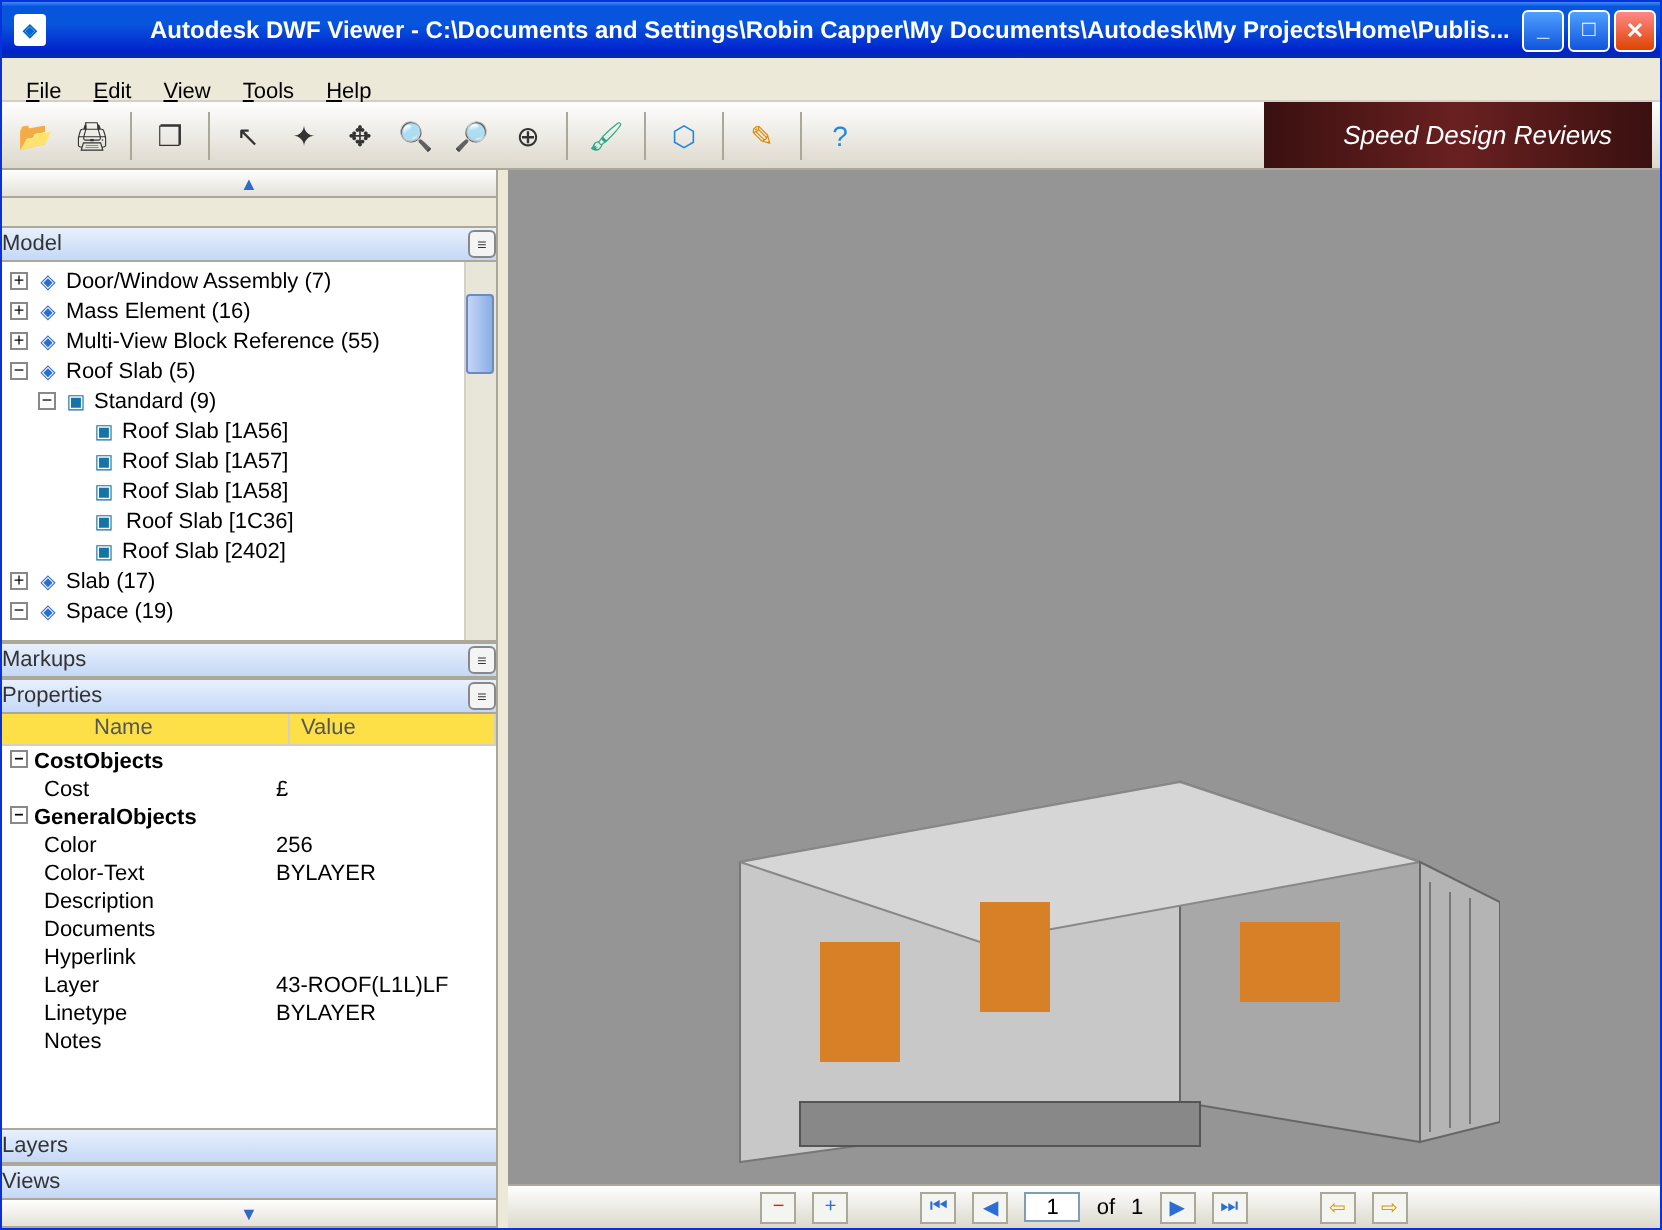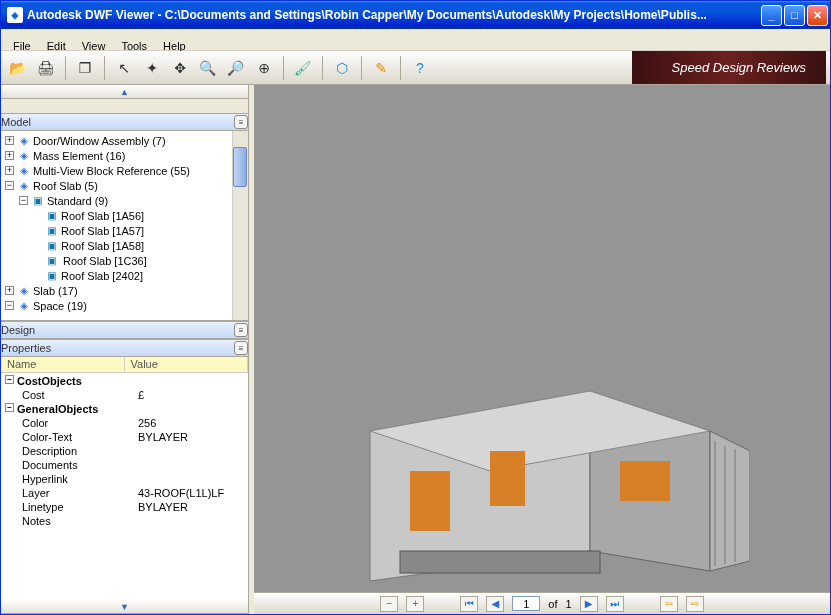--- a/index.html
+++ b/index.html
@@ -1,20 +1,20 @@
 <!DOCTYPE html>
 <html><head>
 <meta charset="utf-8">
 <style>
 * { box-sizing: border-box; margin: 0; padding: 0; }
 body { font-family: Tahoma, sans-serif; font-size: 11px; background: #ece9d8; overflow: hidden; }
 .window { width: 831px; height: 615px; border: 1px solid #0831d9; background: #ece9d8; display: flex; flex-direction: column; }
 .titlebar { height: 28px; background: linear-gradient(to bottom, #3c8bfd 0%, #0855dd 8%, #0855dd 40%, #0022cc 88%, #06309e 100%); display: flex; align-items: center; padding: 0 2px 0 6px; color: white; font-weight: bold; font-size: 12px; }
 .titlebar-icon { width: 16px; height: 16px; margin-right: 4px; background: #fff; border-radius: 2px; display:flex; align-items:center; justify-content:center; color:#06c; font-size:9px;}
-.titlebar-text { flex: 1; overflow: hidden; text-overflow: ellipsis; white-space: nowrap; }
+.titlebar-text { flex: 1; overflow: hidden; text-overflow: ellipsis; white-space: nowrap; margin-left: 48px; }
 .win-btns { display: flex; gap: 2px; }
 .win-btn { width: 21px; height: 21px; border: 1px solid #fff; border-radius: 3px; display:flex; align-items:center; justify-content:center; font-family: Arial; font-weight:bold; font-size:11px; color:#fff;}
 .win-min,.win-max { background: linear-gradient(to bottom,#4f9fff,#1055dd); }
 .win-close { background: linear-gradient(to bottom,#f88,#d40); }
 .menubar { height: 22px; background: #ece9d8; display: flex; align-items: center; padding: 0 4px; border-bottom: 1px solid #d4d0c8; }
 .menu-item { padding: 2px 8px; cursor: default; margin-top: 13px; }
 .menu-item span.u { text-decoration: underline; }
 .toolbar { height: 34px; background: linear-gradient(to bottom,#fefefe,#dcd8cc); border-bottom: 1px solid #aca899; display: flex; align-items: center; padding: 0 4px; gap: 2px;}
 .tbtn { width: 26px; height: 26px; display:flex; align-items:center; justify-content:center; border:1px solid transparent; border-radius:3px; font-size:14px; color:#333;}
 .tsep { width:1px; height:24px; background:#aca899; margin:0 4px;}
@@ -23,21 +23,21 @@
 .side { width:248px; border-right:1px solid #aca899; display:flex; flex-direction:column; background:#ece9d8;}
 .side-collapse { height:14px; background:linear-gradient(to bottom,#fefefe,#e4e2d8); border-bottom:1px solid #aca899; display:flex; align-items:center; justify-content:center; color:#316ac5; font-size:9px;}
 .panel-hdr { height:18px; background:linear-gradient(to bottom,#e8f0fd,#c4d8f6); border-top:1px solid #aca899; border-bottom:1px solid #aca899; display:flex; align-items:center; padding:0 0; color:#333;}
 .panel-hdr .gear { margin-left:auto; width:14px; height:14px; border:1px solid #888; border-radius:3px; background:#f4f4f4; font-size:8px; display:flex;align-items:center;justify-content:center;}
 .tree { flex:0 0 190px; background:#fff; border-bottom:1px solid #aca899; overflow:auto; padding:2px 0;}
 .tree-row { display:flex; align-items:center; height:15px; white-space:nowrap; padding-left:4px;}
 .exp { width:9px; height:9px; border:1px solid #888; display:flex; align-items:center; justify-content:center; font-size:9px; line-height:1; color:#000; background:#fff; margin-right:3px;}
 .ticon { width:14px; height:12px; margin-right:2px; display:flex; align-items:center; justify-content:center; font-size:10px;}
 .ic-cube { color:#2a6dd4;}
 .ic-sheet { color:#1474a8;}
-.prop-hdr-row { height:16px; background:#fef9c3; border-bottom:1px solid #d4d0c8; display:flex;}
+.prop-hdr-row { height:16px; background:#fde047; border-bottom:1px solid #d4d0c8; display:flex;padding-left:40px;}
 .prop-hdr-cell { flex:1; border-right:1px solid #d4d0c8; padding:1px 6px; color:#555;}
 .props { flex:1; background:#fff; overflow:auto; padding:2px 0;}
 .prop-row { display:flex; height:14px; padding-left:4px;}
 .prop-row.b { font-weight:bold;}
 .prop-row .pexp { width:9px; height:9px; border:1px solid #888; font-size:8px; display:flex;align-items:center;justify-content:center; margin-right:3px;}
 .prop-row .pexp-sp { width:13px;}
 .prop-name { width:120px; padding-left:4px;}
 .prop-val { flex:1;}
 .viewport { flex:1; position:relative; background:#959595; display:flex; flex-direction:column;}
 .view3d { flex:1; position:relative; overflow:hidden;}
@@ -159,21 +159,21 @@
             <span class="exp">−</span>
             <span class="ticon ic-cube">◈</span>
             <span>Space (19)</span>
           </div>
         <div class="scroll-v">
             <div class="scroll-thumb"></div>
           </div>
       </div>
 
       <div class="panel-hdr">
-        <span>Design</span>
+        <span>Markups</span>
         <span class="gear">≡</span>
       </div>
       <div class="panel-hdr">
         <span>Properties</span>
         <span class="gear">≡</span>
       </div>
       <div class="prop-hdr-row">
         <div class="prop-hdr-cell">Name</div>
         <div class="prop-hdr-cell">Value</div>
       </div>
@@ -225,20 +225,26 @@
             <span class="pexp-sp"></span>
             <span class="prop-name">Linetype</span>
             <span class="prop-val">BYLAYER</span>
           </div>
         <div class="prop-row">
             <span class="pexp-sp"></span>
             <span class="prop-name">Notes</span>
             <span class="prop-val"></span>
           </div>
       </div>
+      <div class="panel-hdr">
+          <span>Layers</span>
+        </div>
+      <div class="panel-hdr">
+          <span>Views</span>
+        </div>
       <div class="side-collapse">▼</div>
     </div>
 
     <div class="splitter"></div>
 
     <div class="viewport">
       <div class="view3d">
 
         <svg class="house" width="440" height="280" viewBox="0 0 440 280">
           <polygon points="60,80 280,40 280,200 60,230" fill="#c8c8c8" stroke="#777"></polygon>

